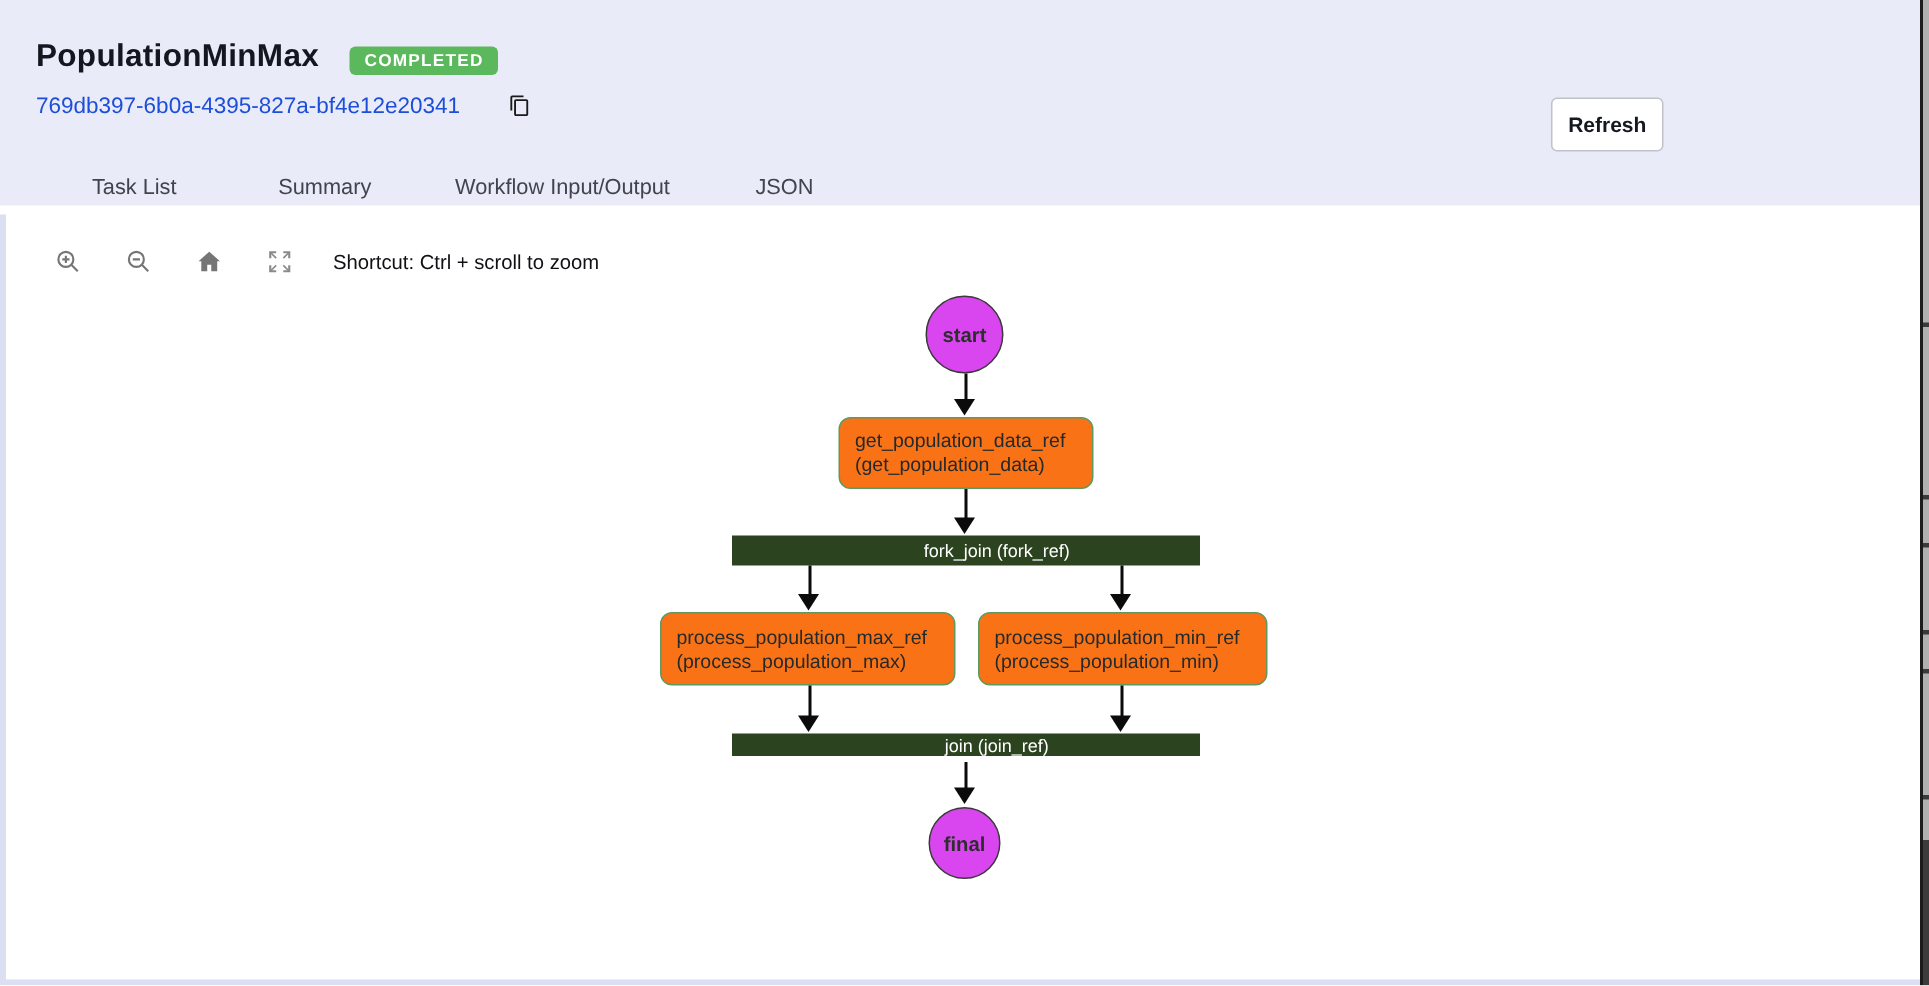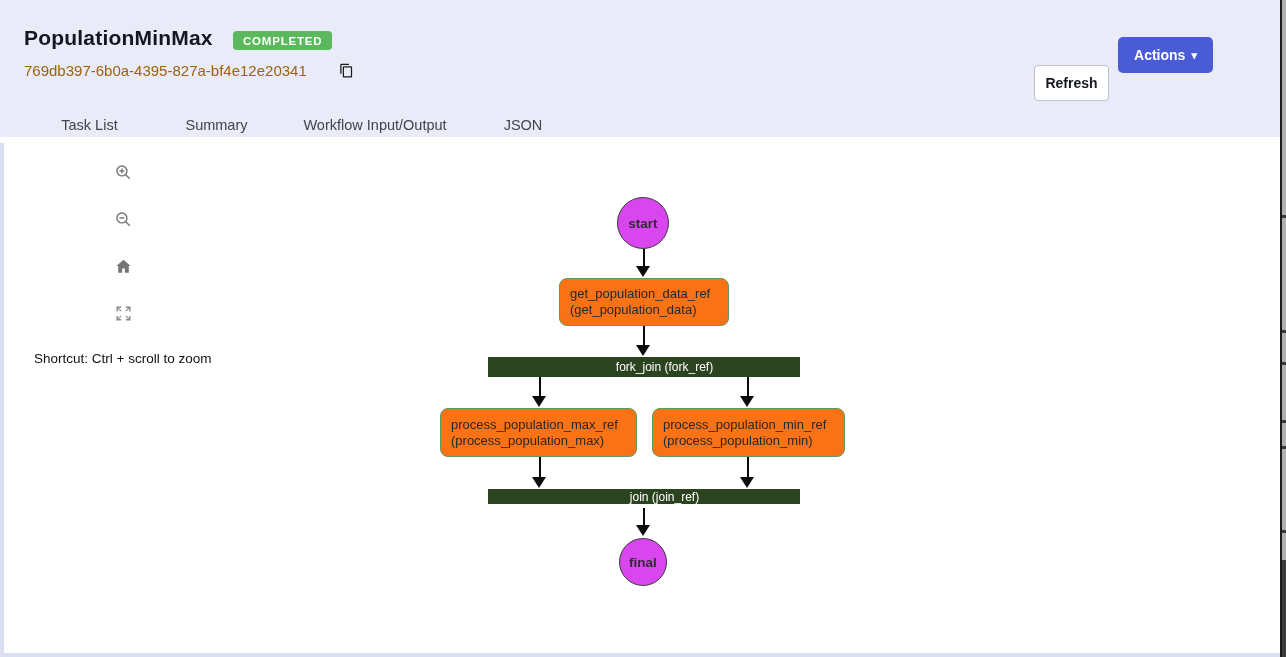--- a/index.html
+++ b/index.html
@@ -3,42 +3,42 @@
 <meta charset="utf-8">
 <style>
   * { margin:0; padding:0; box-sizing:border-box; }
   html,body { width:1286px; height:657px; background:#ffffff; font-family:"Liberation Sans", sans-serif; }
   .page { position:relative; width:1286px; height:657px; background:#ffffff; overflow:hidden; }
 
   
   .header-area { position:absolute; left:0; top:6; width:1280px; height:137px; background:#e9ebf8; }
   .page-title { position:absolute; left:24px; top:26px; font-size:21px; font-weight:bold; color:#14171f; letter-spacing:.2px; }
   .status-badge { position:absolute; left:233px; top:31px; background:#5cb85c; color:#ffffff; font-size:11.5px; font-weight:bold; letter-spacing:.8px; padding:4px 10px 3px; border-radius:4px; }
-  .workflow-id { position:absolute; left:24px; top:62px; font-size:15px; color:#a16207; }
+  .workflow-id { position:absolute; left:24px; top:62px; font-size:15px; color:#1d4ed8; }
   .copy-icon { position:absolute; left:339px; top:63px; width:15px; height:15px; cursor:pointer; }
   .btn-refresh { position:absolute; left:1034px; top:37px; width:75px; height:36px; background:#ffffff; border:1px solid #bfc2c9; border-radius:4px; font-size:14px; font-weight:bold; color:#15181f; cursor:pointer; font-family:"Liberation Sans", sans-serif;margin-top:28px; }
   .btn-actions { position:absolute; left:1118px; top:37px; width:95px; height:36px; background:#4a5cd5; border:none; border-radius:5px; font-size:14px; font-weight:bold; color:#ffffff; cursor:pointer; font-family:"Liberation Sans", sans-serif; display:flex; align-items:center; justify-content:center; gap:6px; }
   .btn-actions .caret { font-size:11px; line-height:1; }
 
   
   .tabbar { position:absolute; left:26px; top:106px; height:37px; display:flex; }
   .tab { height:37px; display:flex; align-items:center; justify-content:center; font-size:14.5px; color:#41444e; cursor:pointer; position:relative; }
   .tab.w0{width:127px}.tab.w1{width:127px}.tab.w2{width:127px}.tab.w3{width:127px}.tab.w4{width:190px}.tab.w5{width:106px}
   .tab.active { color:#101320; font-weight:bold; }
   .tab.active::after { content:""; position:absolute; left:0; right:0; bottom:0; height:5px; background:#4a5cd5; }
 
   
   .left-strip { position:absolute; left:0; top:143px; bottom:0; width:4px; background:#dcdff2; }
   .bottom-strip { position:absolute; left:4px; right:6px; bottom:0; height:4px; background:#dcdff2; }
   .right-scrollbar { position:absolute; right:0; top:0; bottom:0; width:6px; background:#b0b0b0; border-left:2px solid #1c1c1c; }
   .right-scrollbar .dark-thumb { position:absolute; left:0; right:0; top:560px; bottom:0; background:#3c3c3c; }
   .right-scrollbar .mark { position:absolute; left:0; width:4px; height:3px; background:#3a3a3a; }
 
   
-  .diagram-toolbar { position:absolute; left:36px; top:163px; height:22px; display:flex; align-items:center; gap:28px;flex-direction:column; }
+  .diagram-toolbar { position:absolute; left:36px; top:163px; height:22px; display:flex; align-items:center; gap:28px; }
   .tool-icon { width:19px; height:19px; cursor:pointer; display:inline-flex; }
   .shortcut-hint { font-size:13.5px; color:#101114; margin-left:-2px; }
 
   
   .node-circle { position:absolute; border-radius:50%; background:#d946ef; border:1.5px solid #3a3a3a; display:flex; align-items:center; justify-content:center; font-size:13.5px; font-weight:bold; color:#2e2e2e; }
   .circle-start { left:617px; top:197px; width:52px; height:52px; }
   .circle-final { left:619px; top:538px; width:48px; height:48px; }
   .task-box { position:absolute; background:#f97316; border:1px solid #61985f; border-radius:8px; display:flex; flex-direction:column; justify-content:center; padding:0 10px; font-size:13px; line-height:16px; color:#24292b; white-space:nowrap; cursor:pointer; }
   .box-get { left:559px; top:278px; width:170px; height:48px; }
   .box-max { left:440px; top:408px; width:197px; height:49px; }
@@ -59,24 +59,20 @@
   <div class="header-area">
     <div class="page-title">PopulationMinMax</div>
     <div class="status-badge">COMPLETED</div>
     <div class="workflow-id">769db397-6b0a-4395-827a-bf4e12e20341</div>
     <span class="copy-icon">
       <svg viewBox="0 0 24 24" width="15" height="15">
           <path fill="#1a1a1a" d="M16 1H4c-1.1 0-2 .9-2 2v14h2V3h12V1zm3 4H8c-1.1 0-2 .9-2 2v14c0 1.1.9 2 2 2h11c1.1 0 2-.9 2-2V7c0-1.1-.9-2-2-2zm0 16H8V7h11v14z"></path>
         </svg>
     </span>
     <button class="btn-refresh">Refresh</button>
-    <button class="btn-actions">
-      <span>Actions</span>
-      <span class="caret">▾</span>
-    </button>
 
     <div class="tabbar">
       <div class="tab w1">Task List</div>
       <div class="tab w3">Summary</div>
       <div class="tab w4">Workflow Input/Output</div>
       <div class="tab w5">JSON</div>
     </div>
   </div>
 
   <div class="diagram-toolbar">

